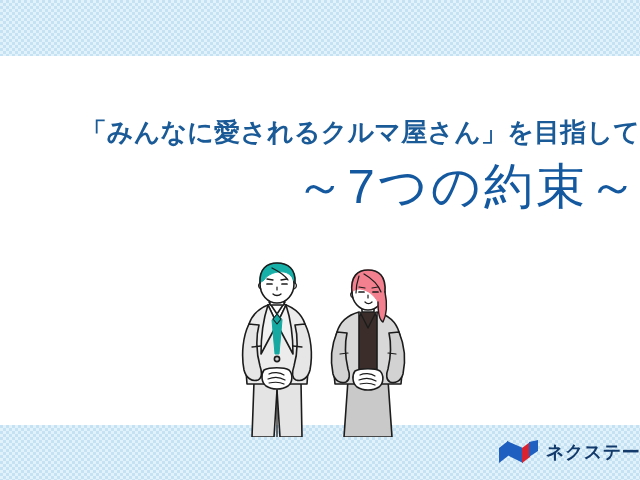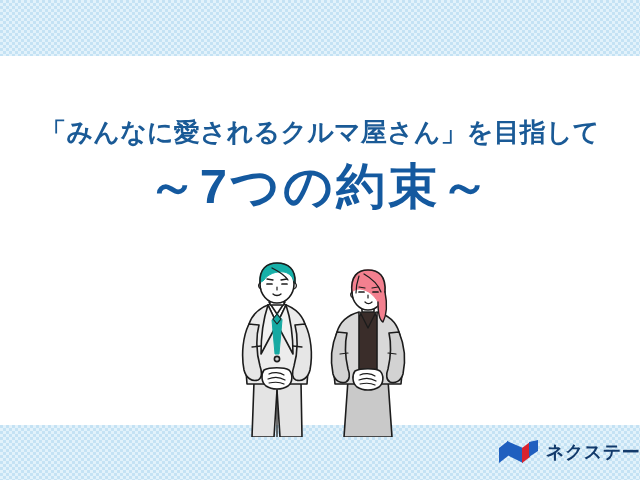--- a/index.html
+++ b/index.html
@@ -39,35 +39,35 @@
     top: 425px;
     height: 55px;
   }
 
   
   #headline-block {
     position: absolute;
     left: 0;
     top: 118px;
     width: 640px;
-    text-align: center;
+    text-align: right;
     z-index: 4;
   }
   #headline-line1 {
     color: #1a5a96;
     font-size: 26px;
     font-weight: 700;
     letter-spacing: 0.2px;
     line-height: 1.15;
     white-space: nowrap;
   }
   #headline-line2 {
     color: #14599f;
     font-size: 49px;
-    font-weight: 700;
+    font-weight: 400;
     letter-spacing: 3px;
     line-height: 1.2;
     margin-top: 9px;
     white-space: nowrap;
   }
 
   
   #illustration {
     position: absolute;
     left: 228px;

